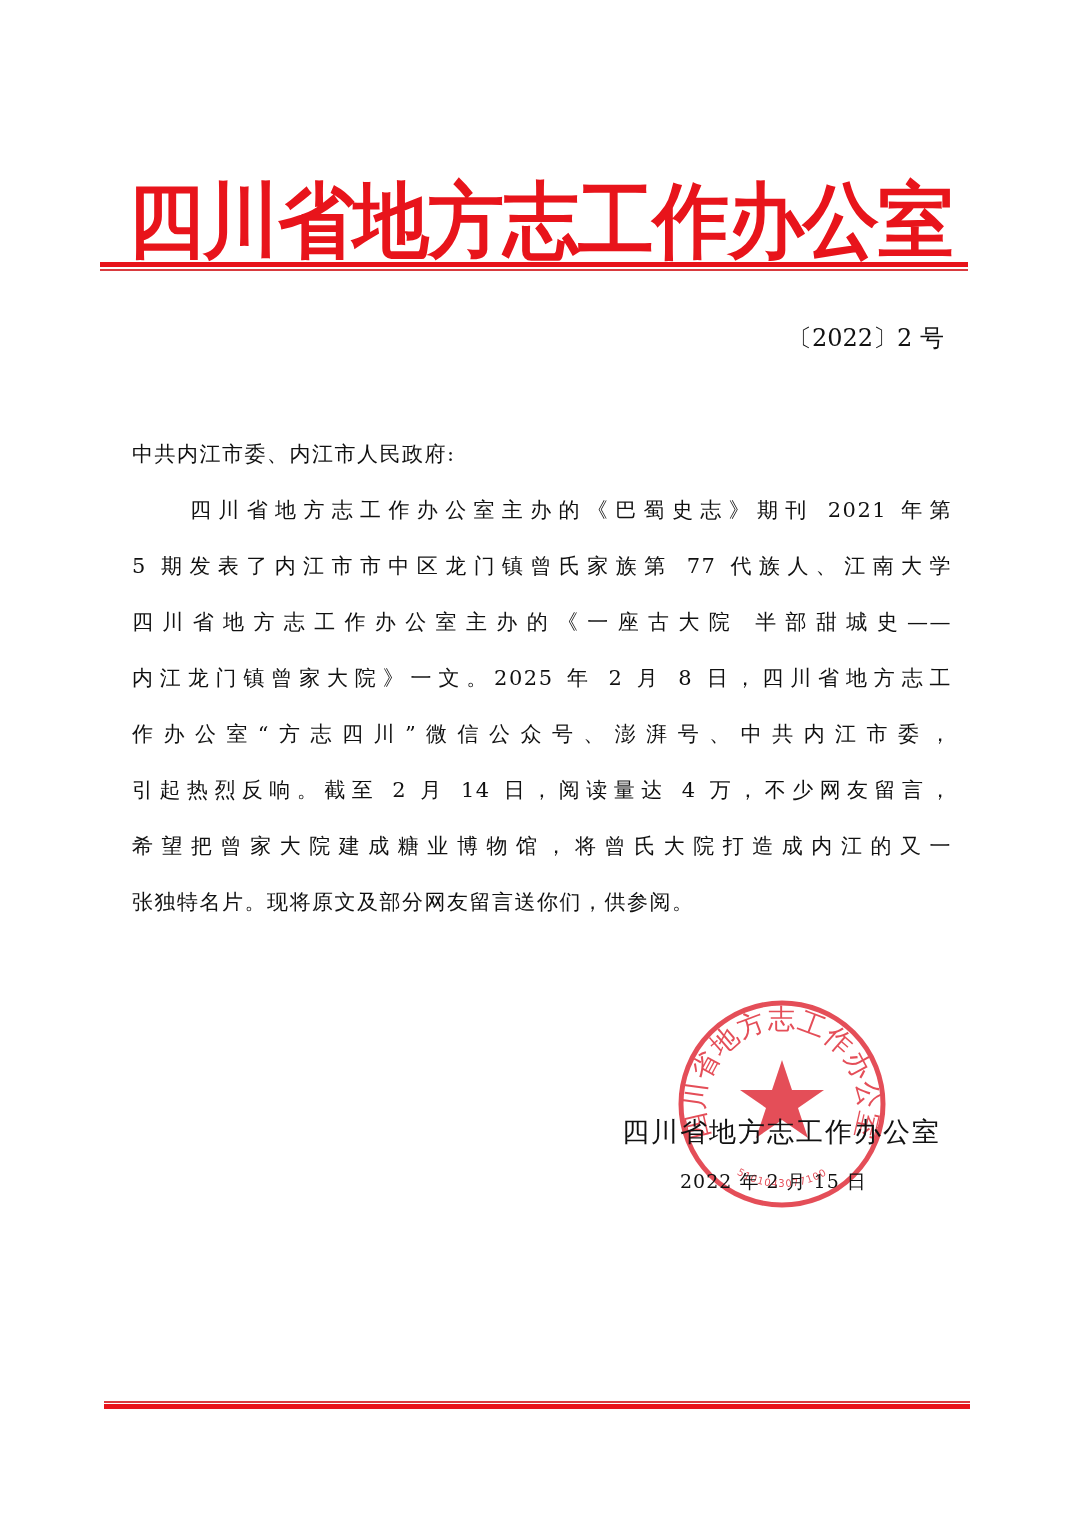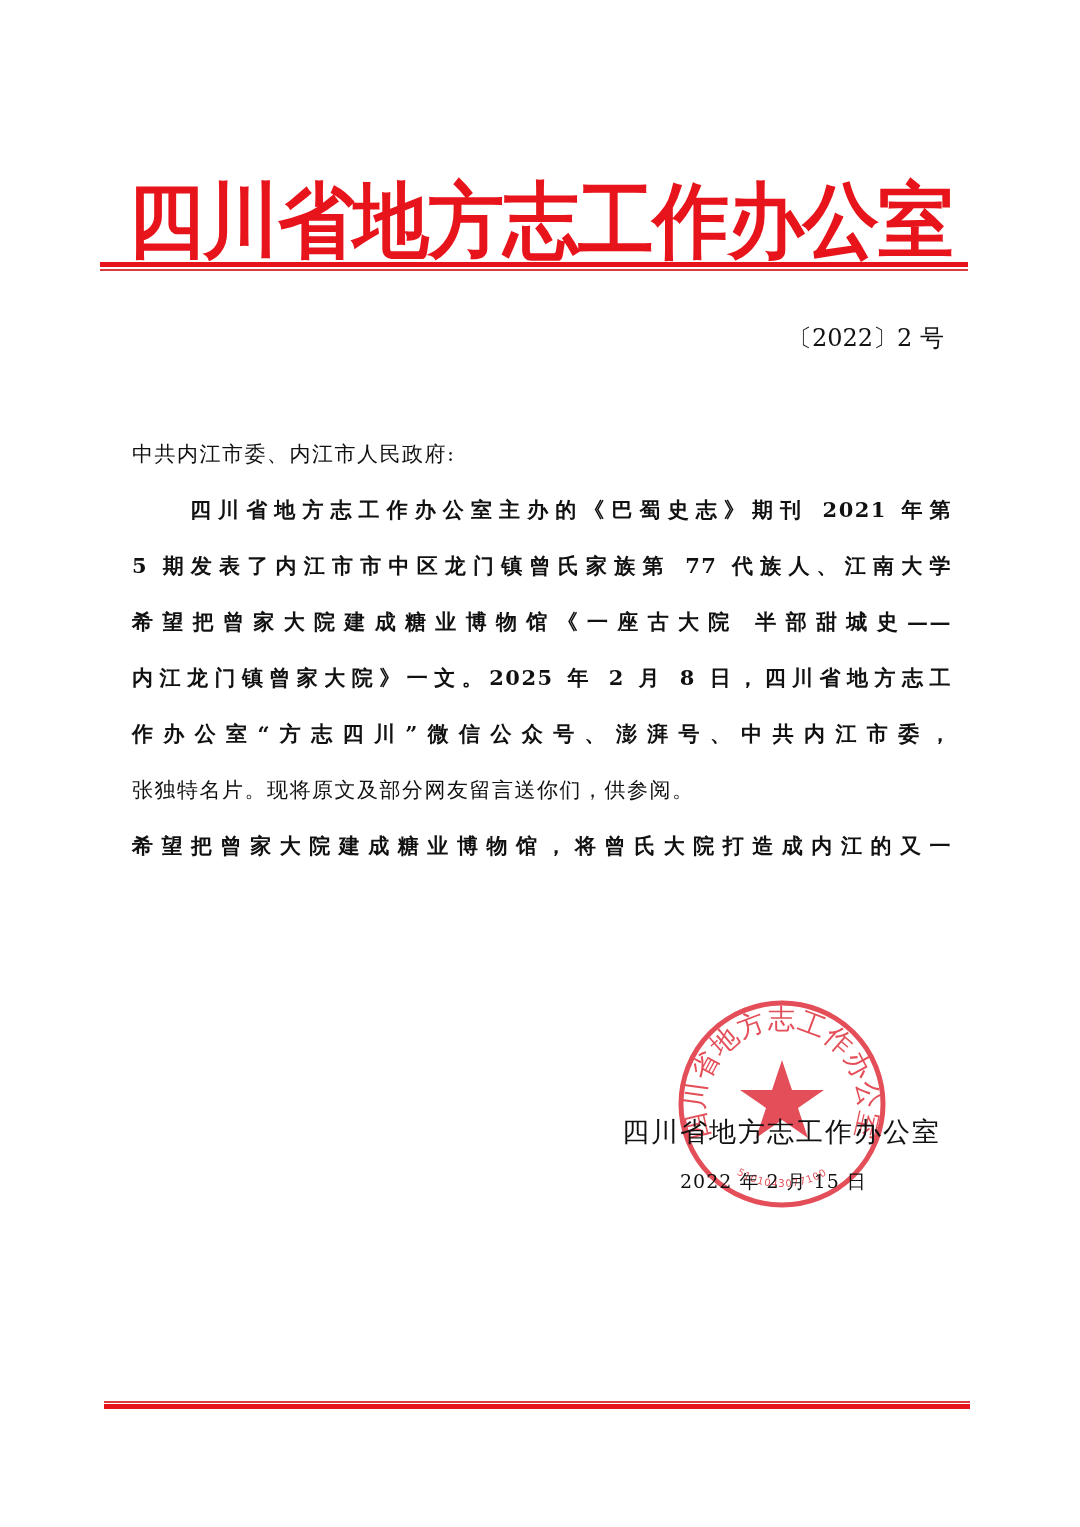--- a/index.html
+++ b/index.html
@@ -8,44 +8,45 @@
   .header-title { position:absolute; left:128px; top:178px; width:820px; height:80px;
     font-family:"DejaVu Sans", "Liberation Sans", sans-serif; font-weight:bold;
     font-size:76px; line-height:80px; color:#e8141b; letter-spacing:-1px; white-space:nowrap;
     transform:scaleY(1.08); transform-origin:top left; }
   .rule-thick { position:absolute; background:#e8141b; }
   .rule-thin { position:absolute; background:#d93a3e; }
   .doc-number { position:absolute; right:136px; top:320px; font-size:24px; line-height:36px; white-space:nowrap; }
   .body-text { position:absolute; left:132px; top:432px; width:820px; font-size:21px; }
   .line { height:56px; line-height:44px; white-space:nowrap; letter-spacing:1.5px; }
   .indent { padding-left:58px; }
-  .justify { text-align:justify; text-align-last:justify;font-weight:bold; }
+  .justify { text-align:justify; text-align-last:justify; }
   .sig-org { position:absolute; left:622px; top:1114px; font-size:27px; letter-spacing:2px; white-space:nowrap; z-index:2; }
   .sig-date { position:absolute; left:680px; top:1169px; font-size:19px; letter-spacing:1px; white-space:nowrap; z-index:2; }
   .seal { position:absolute; left:676px; top:998px; width:212px; height:212px; z-index:1; opacity:0.85; }
 </style>
 </head>
 <body>
 
 <div class="header-title">四川省地方志工作办公室</div>
 
 <div class="rule-thick" style="left:100px; top:262px; width:868px; height:5px;"></div>
 <div class="rule-thin" style="left:100px; top:269px; width:868px; height:2px;"></div>
 
 <div class="doc-number">〔2022〕2 号</div>
 
 <div class="body-text">
   <div class="line">中共内江市委、内江市人民政府:</div>
   <div class="line indent justify">四川省地方志工作办公室主办的《巴蜀史志》期刊 2021 年第</div>
   <div class="line justify">5 期发表了内江市市中区龙门镇曾氏家族第 77 代族人、江南大学</div>
-  <div class="line justify">希望把曾家大院建成糖业博物馆《一座古大院  半部甜城史——</div>
+  <div class="line justify">四川省地方志工作办公室主办的《一座古大院  半部甜城史——</div>
   <div class="line justify">内江龙门镇曾家大院》一文。2025 年 2 月 8 日，四川省地方志工</div>
   <div class="line justify">作办公室“方志四川”微信公众号、澎湃号、中共内江市委，</div>
+  <div class="line justify">引起热烈反响。截至 2 月 14 日，阅读量达 4 万，不少网友留言，</div>
+  <div class="line justify">希望把曾家大院建成糖业博物馆，将曾氏大院打造成内江的又一</div>
   <div class="line">张独特名片。现将原文及部分网友留言送你们，供参阅。</div>
-  <div class="line justify">希望把曾家大院建成糖业博物馆，将曾氏大院打造成内江的又一</div>
 </div>
 
 <svg class="seal" viewBox="0 0 212 212" xmlns="http://www.w3.org/2000/svg">
   <defs>
     <path id="sealArc" d="M 40 150 A 78 78 0 1 1 172 150" fill="none"></path>
     <path id="sealCodeArc" d="M 52 170 A 86 86 0 0 0 160 170" fill="none"></path>
   </defs>
   <circle cx="106" cy="106" r="101" fill="none" stroke="#e0303c" stroke-width="5"></circle>
   <text fill="#e0303c" font-size="27" font-family="DejaVu Sans, sans-serif" letter-spacing="1">
     <textPath href="#sealArc" startOffset="50%" text-anchor="middle">四川省地方志工作办公室</textPath>

